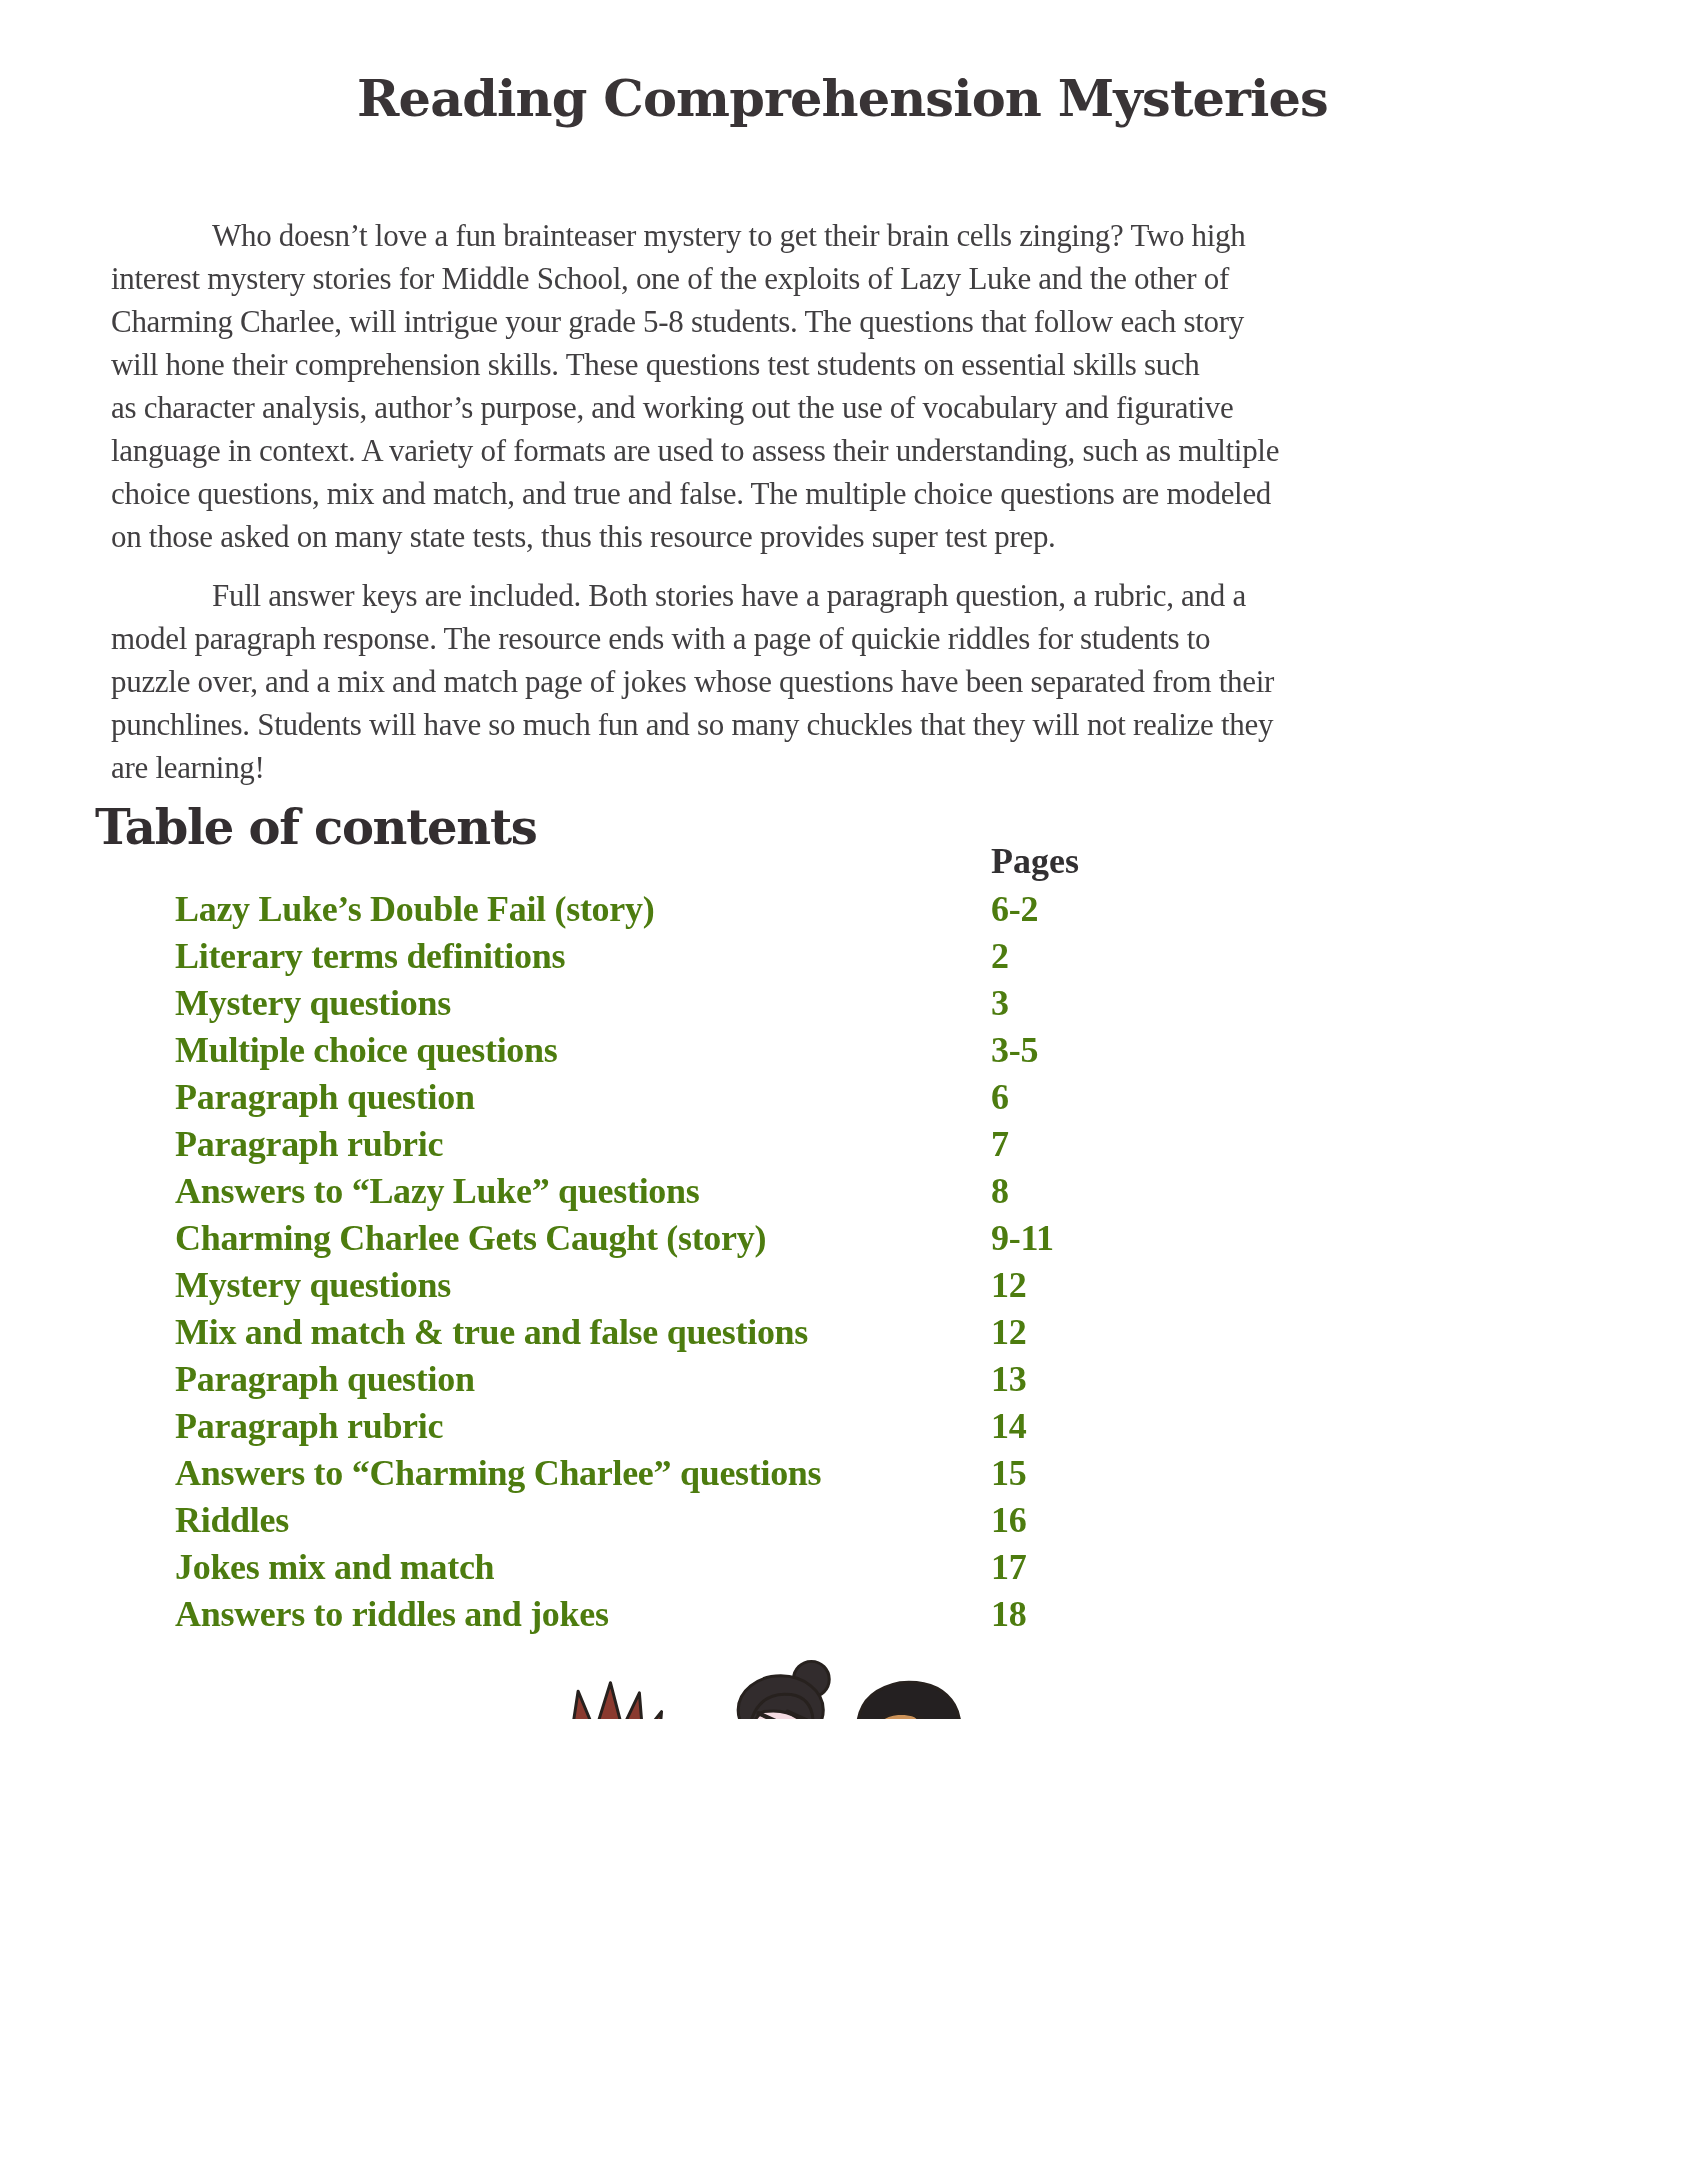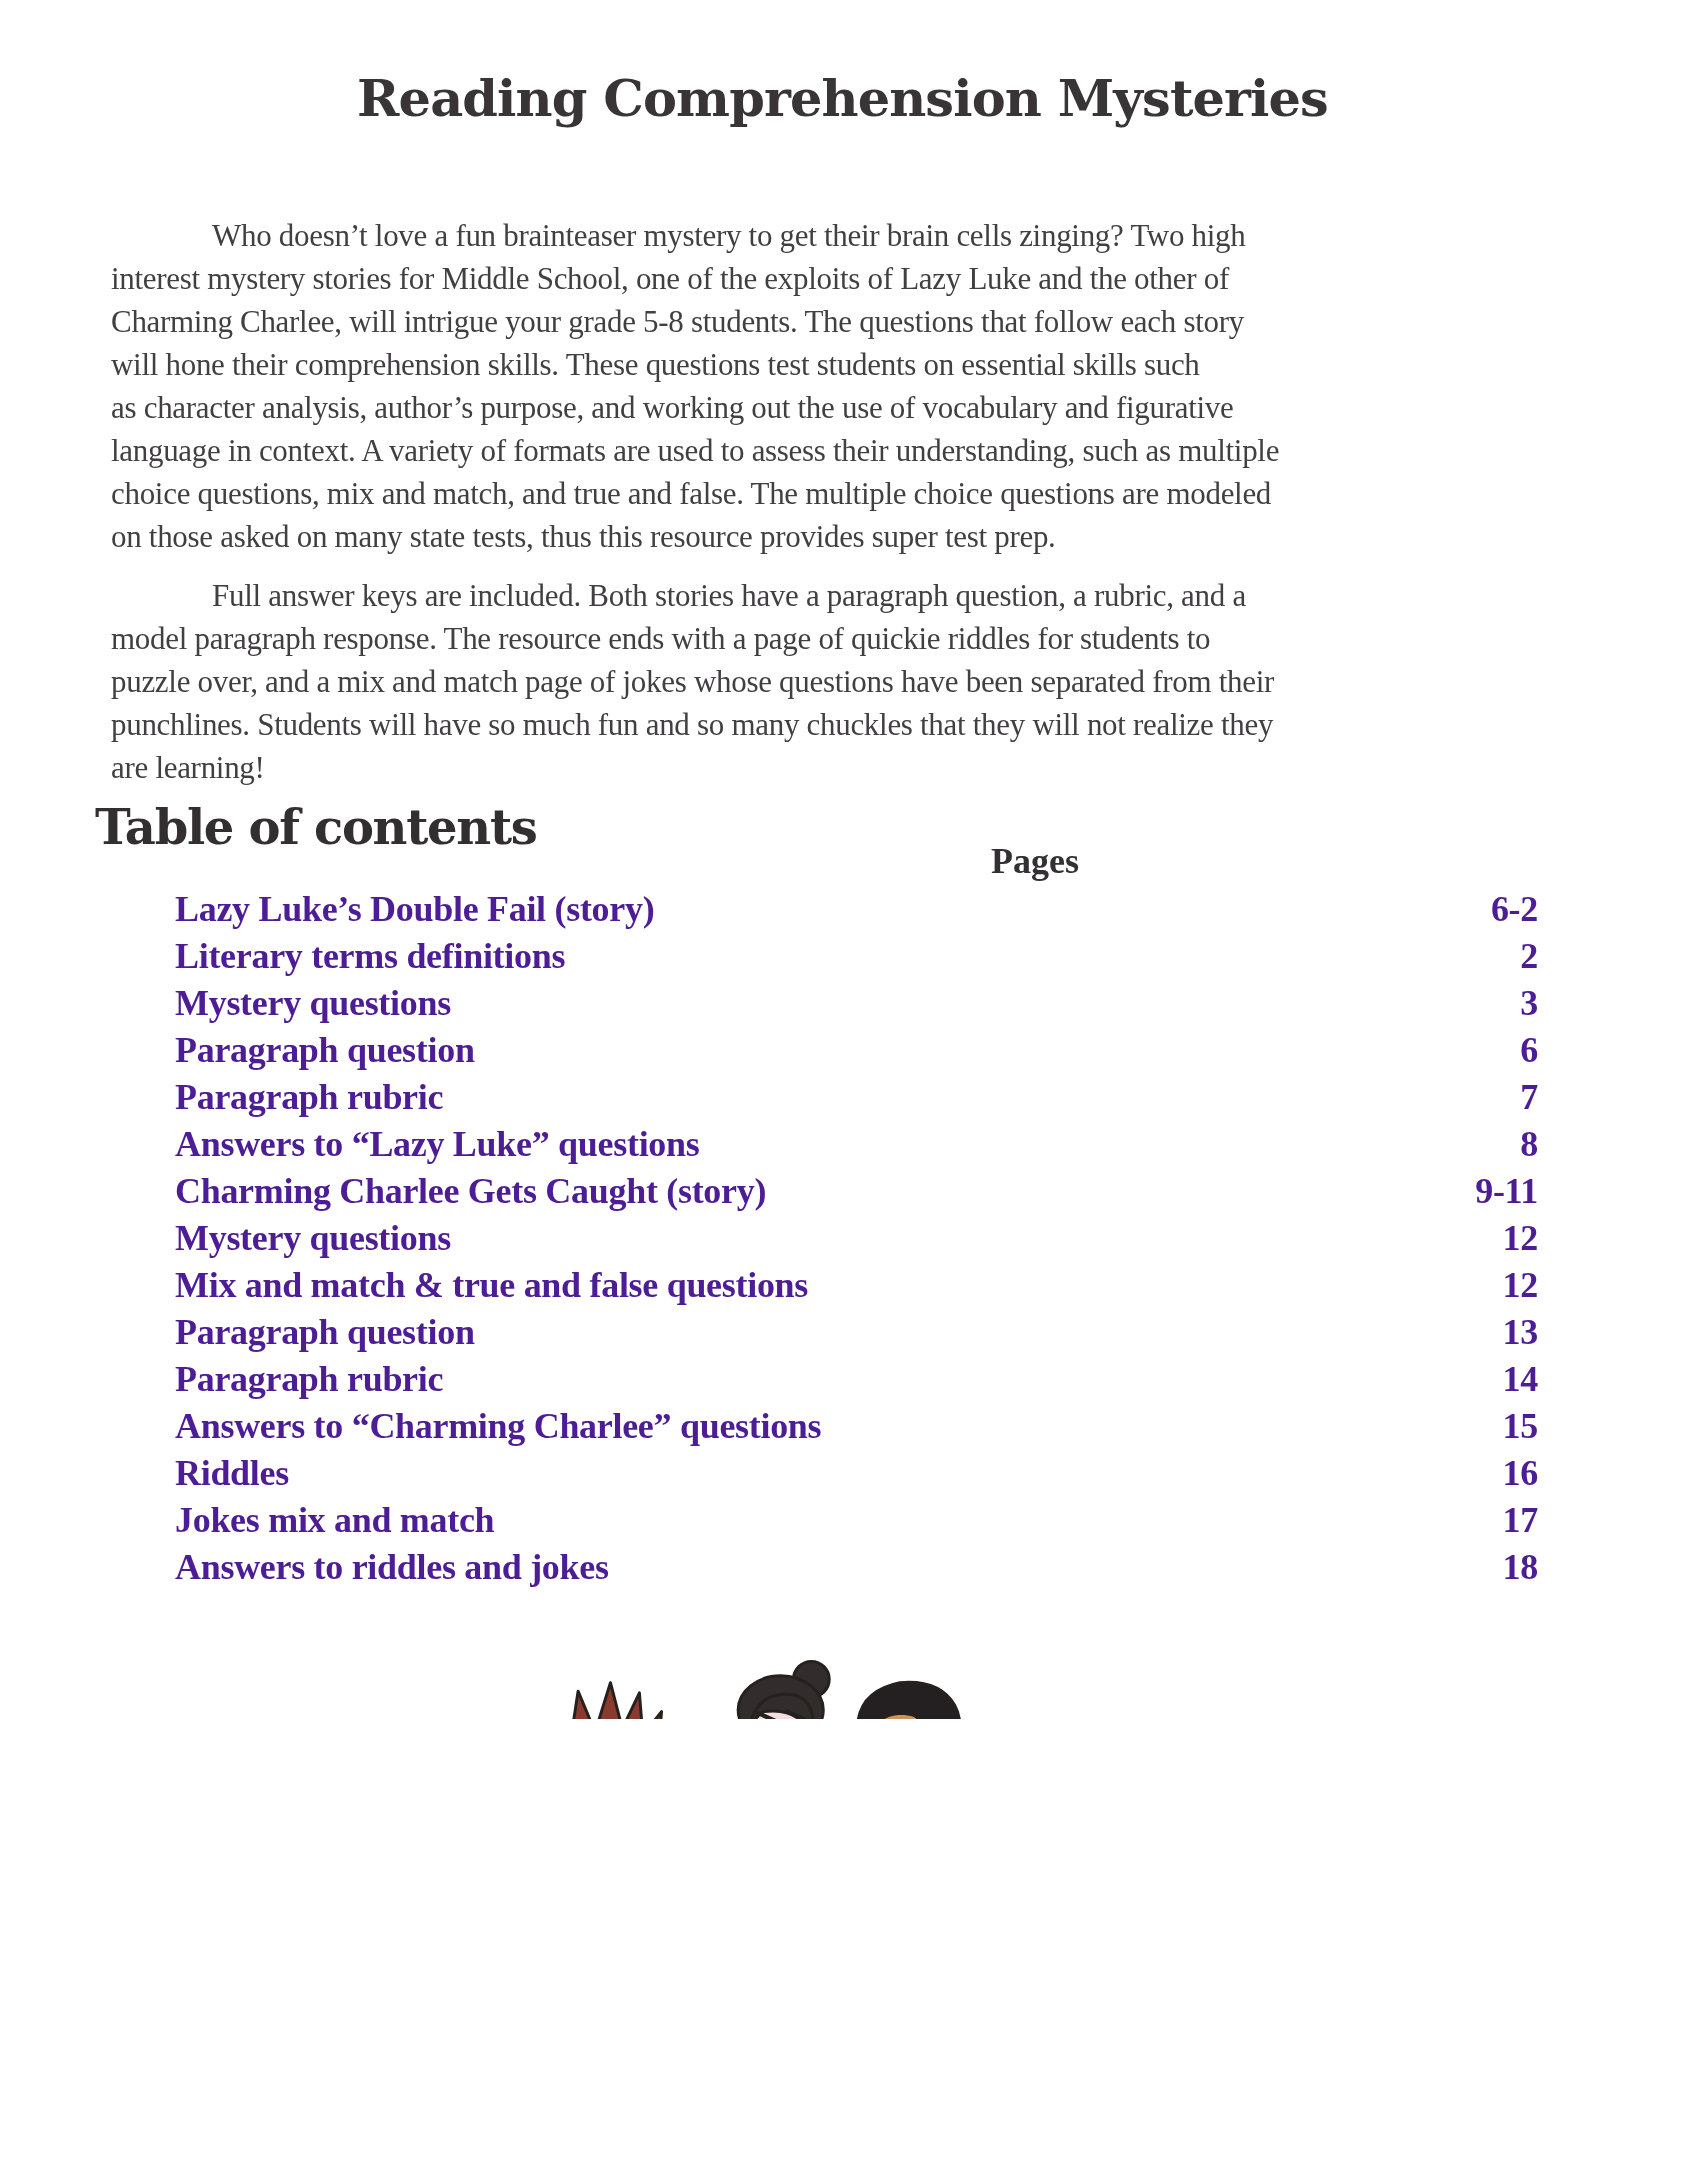--- a/index.html
+++ b/index.html
@@ -29,21 +29,21 @@
     font-family:"DejaVu Serif",serif;
     font-weight:bold;font-size:48px;letter-spacing:-1.3px;
     color:#332e30;
   }
   .pages-label{
     position:absolute;top:840px;left:991px;
     font-weight:bold;font-size:36px;color:#323032;
   }
   .toc-rows{position:absolute;top:886px;left:175px;width:1363px;}
   .toc-row{display:flex;height:47px;line-height:47px;
-    font-weight:bold;font-size:36px;color:#4c1d95;letter-spacing:-0.3px;justify-content:space-between;}
+    font-weight:bold;font-size:36px;color:#4d7c0f;letter-spacing:-0.3px;}
   .toc-label{flex:0 0 816px;white-space:nowrap;}
   .toc-pages{flex:0 0 auto;white-space:nowrap;}
   svg.scene{position:absolute;left:464px;top:1657px;width:613px;height:477px;}
 </style>
 </head>
 <body>
 
 <div class="page">
 
   <h1 class="doc-title">Reading Comprehension Mysteries</h1>
@@ -73,20 +73,24 @@
       <span class="toc-label">Lazy Luke’s Double Fail (story)</span>
       <span class="toc-pages">6-2</span>
     </div>
       <div class="toc-row">
       <span class="toc-label">Literary terms definitions</span>
       <span class="toc-pages">2</span>
     </div>
       <div class="toc-row">
       <span class="toc-label">Mystery questions</span>
       <span class="toc-pages">3</span>
+    </div>
+      <div class="toc-row">
+      <span class="toc-label">Multiple choice questions</span>
+      <span class="toc-pages">3-5</span>
     </div>
       <div class="toc-row">
       <span class="toc-label">Paragraph question</span>
       <span class="toc-pages">6</span>
     </div>
       <div class="toc-row">
       <span class="toc-label">Paragraph rubric</span>
       <span class="toc-pages">7</span>
     </div>
       <div class="toc-row">

